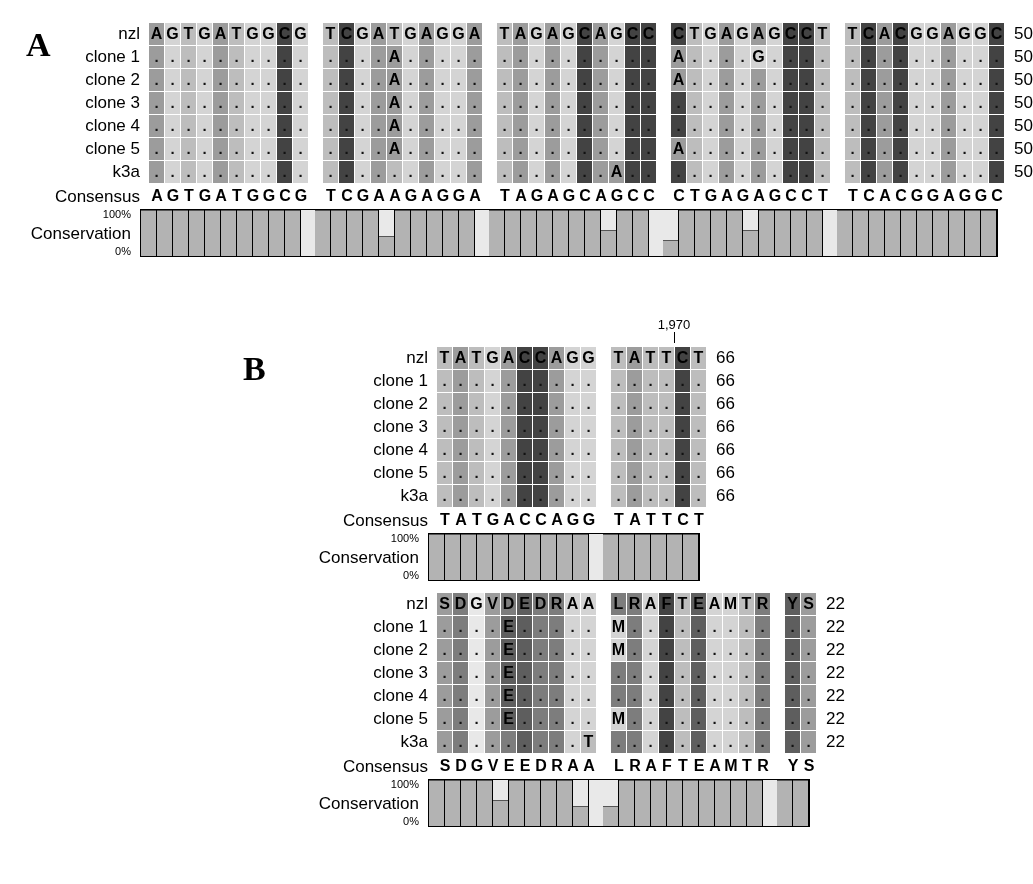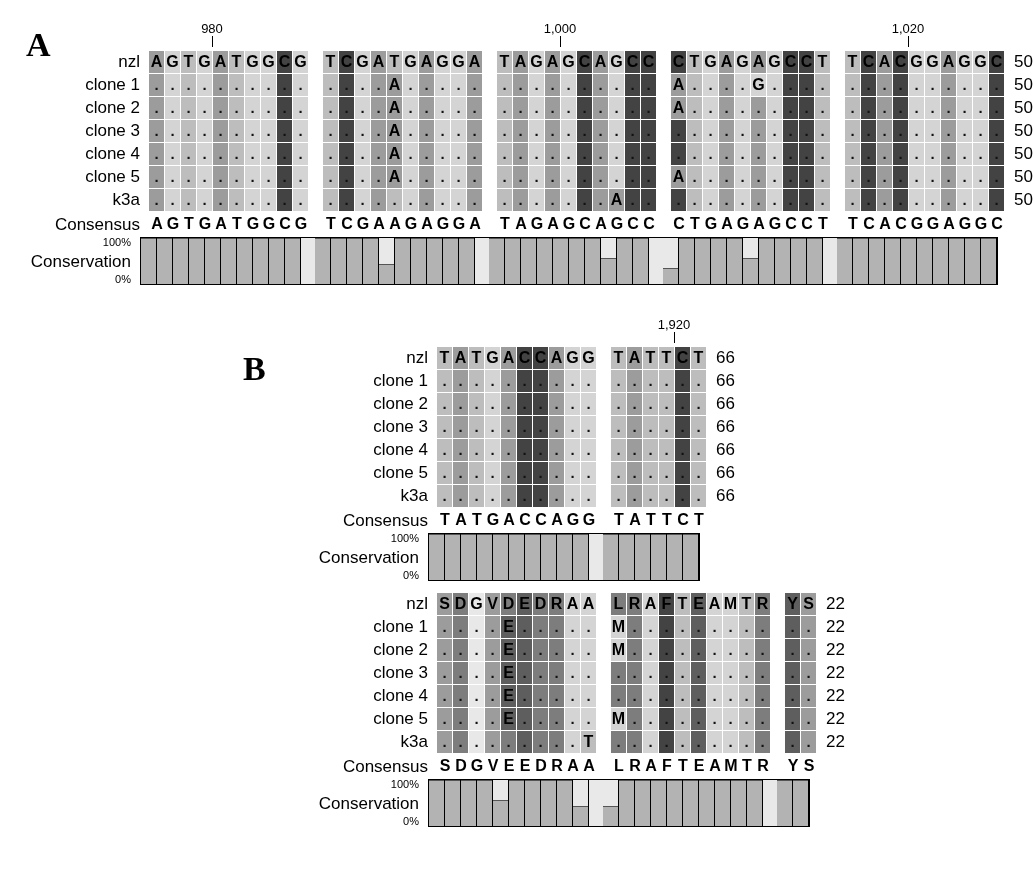--- a/index.html
+++ b/index.html
@@ -96,34 +96,20 @@
     border-top:1px solid #555;
     box-sizing:border-box;
   }
 </style>
 </head>
 <body>
 
 <div class="panel-letter" style="left: 26px; top: 28px;">A</div>
 
 <div class="align-group" id="panel-a" style="left:0px;top:22px;">
-    <div class="ruler">
-      <div class="ruler-tick" style="left: 182px;">
-        <div class="ruler-num">980</div>
-        <div class="ruler-bar"></div>
-      </div>
-      <div class="ruler-tick" style="left: 530px;">
-        <div class="ruler-num">1,000</div>
-        <div class="ruler-bar"></div>
-      </div>
-      <div class="ruler-tick" style="left: 878px;">
-        <div class="ruler-num">1,020</div>
-        <div class="ruler-bar"></div>
-      </div>
-    </div>
     <div class="row">
       <div class="row-label" style="width: 140px;">nzl</div>
       <div class="blocks">
         <div class="block">
           <div class="cell" style="background: rgb(156, 156, 156); color: rgb(0, 0, 0);">A</div>
           <div class="cell" style="background: rgb(212, 212, 212); color: rgb(0, 0, 0);">G</div>
           <div class="cell" style="background: rgb(189, 189, 189); color: rgb(0, 0, 0);">T</div>
           <div class="cell" style="background: rgb(212, 212, 212); color: rgb(0, 0, 0);">G</div>
           <div class="cell" style="background: rgb(156, 156, 156); color: rgb(0, 0, 0);">A</div>
           <div class="cell" style="background: rgb(189, 189, 189); color: rgb(0, 0, 0);">T</div>
@@ -817,21 +803,21 @@
         </div>
       </div>
     </div>
   </div>
 
 <div class="panel-letter" style="left:243px;top:352px;">B</div>
 
 <div class="align-group" id="panel-b-nt" style="left:208px;top:318px;">
     <div class="ruler">
       <div class="ruler-tick" style="left: 436px;">
-        <div class="ruler-num">1,920</div>
+        <div class="ruler-num">1,970</div>
         <div class="ruler-bar"></div>
       </div>
     </div>
     <div class="row">
       <div class="row-label" style="width: 220px;">nzl</div>
       <div class="blocks">
         <div class="block">
           <div class="cell" style="background: rgb(189, 189, 189); color: rgb(0, 0, 0);">T</div>
           <div class="cell" style="background: rgb(156, 156, 156); color: rgb(0, 0, 0);">A</div>
           <div class="cell" style="background: rgb(189, 189, 189); color: rgb(0, 0, 0);">T</div>

